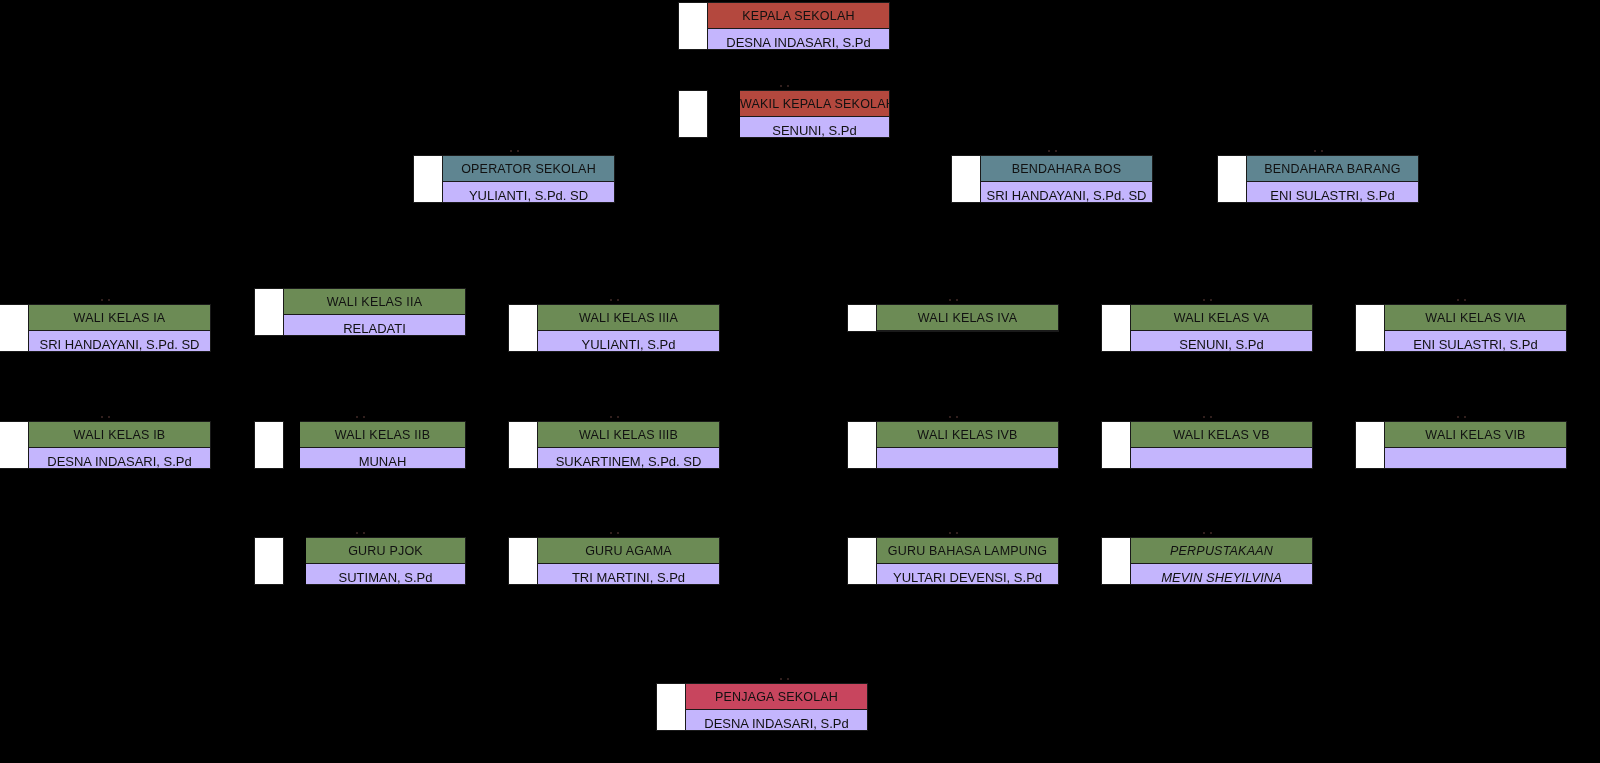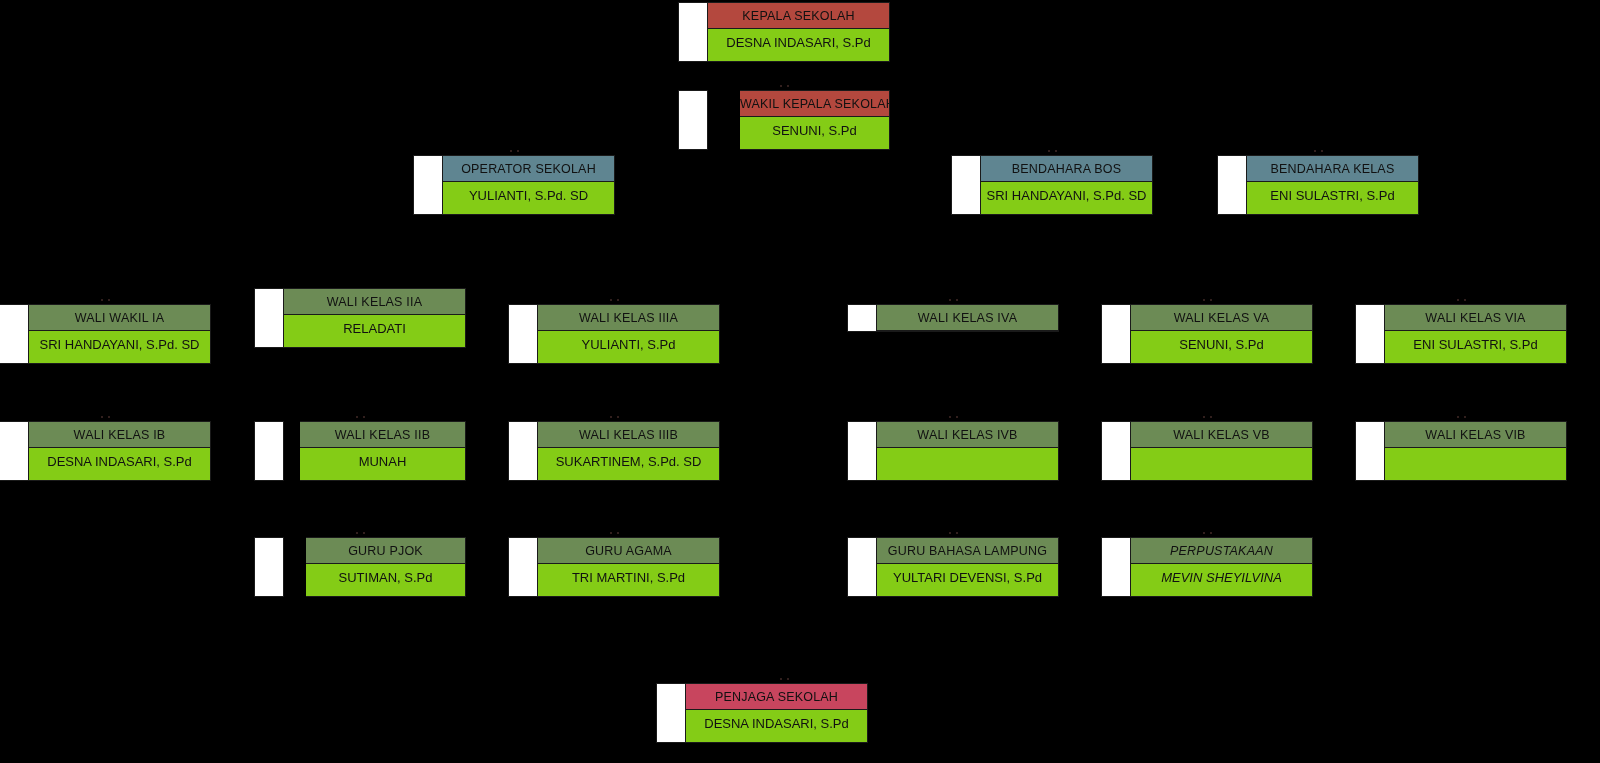--- a/index.html
+++ b/index.html
@@ -47,26 +47,26 @@
     text-align: center;
     font-size: 12.5px;
     color: #111111;
     letter-spacing: .2px;
     white-space: nowrap;
     overflow: hidden;
     border-bottom: 1px solid #1a1a1a;
     box-sizing: border-box;
   }
   .node-name {
-    height: 32px;
+    height: 20px;
     line-height: 28px;
     text-align: center;
     font-size: 13px;
     color: #111111;
-    background: #84cc16;
+    background: #c4b5fd;
     white-space: nowrap;
     overflow: hidden;
     box-sizing: border-box;
   }
 
   
   .c-red   .node-title { background: #b4483e; }
   .c-teal  .node-title { background: #5f8591; }
   .c-green .node-title { background: #6c8b55; }
   .c-pink  .node-title { background: #c8455e; }
@@ -116,30 +116,30 @@
       <div class="node-body">
         <div class="node-title">BENDAHARA BOS</div>
         <div class="node-name">SRI HANDAYANI, S.Pd. SD</div>
       </div>
     </div>
     <div class="stub" style="left: 1314px; top: 150px;"></div>
     <div class="stub" style="left: 1321px; top: 150px;"></div>
     <div class="node c-teal" style="left: 1217px; top: 155px; width: 202px;">
       <div class="node-photo"></div>
       <div class="node-body">
-        <div class="node-title">BENDAHARA KELAS</div>
+        <div class="node-title">BENDAHARA BARANG</div>
         <div class="node-name">ENI SULASTRI, S.Pd</div>
       </div>
     </div>
     <div class="stub" style="left: 101px; top: 299px;"></div>
     <div class="stub" style="left: 108px; top: 299px;"></div>
     <div class="node c-green" style="left: -1px; top: 304px; width: 212px;">
       <div class="node-photo"></div>
       <div class="node-body">
-        <div class="node-title">WALI WAKIL IA</div>
+        <div class="node-title">WALI KELAS IA</div>
         <div class="node-name">SRI HANDAYANI, S.Pd. SD</div>
       </div>
     </div>
     <div class="stub" style="left: 356px; top: 299px;"></div>
     <div class="stub" style="left: 363px; top: 299px;"></div>
     <div class="node c-green" style="left: 254px; top: 288px; width: 212px;">
       <div class="node-photo"></div>
       <div class="node-body">
         <div class="node-title">WALI KELAS IIA</div>
         <div class="node-name">RELADATI</div>

